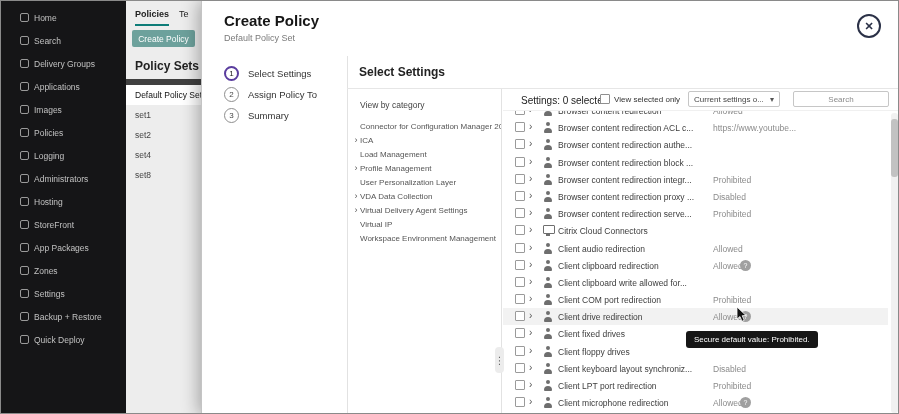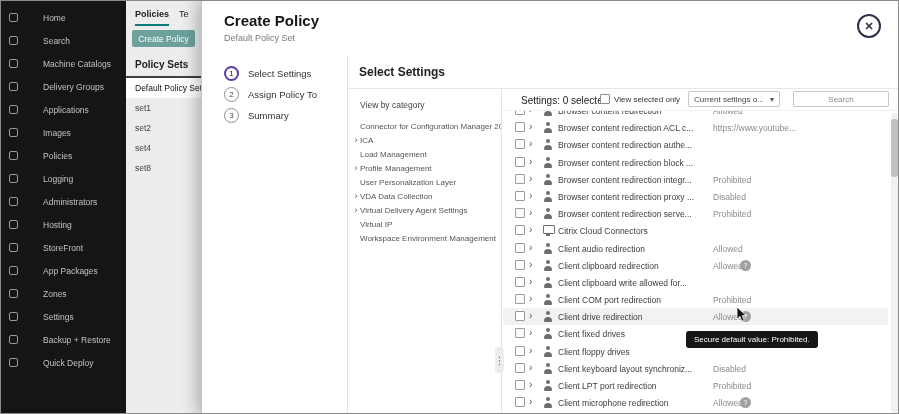--- a/index.html
+++ b/index.html
@@ -2,30 +2,30 @@
 <html><head>
 <meta charset="utf-8">
 <style>
   *{margin:0;padding:0;box-sizing:border-box}
   html,body{width:899px;height:414px}
   body{font-family:"Liberation Sans",sans-serif;background:#fff}
   .app{position:relative;width:899px;height:414px;border:1px solid #8a8a8a;overflow:hidden;background:#fff}
 
   
   .sidebar{position:absolute;left:0;top:0;width:125px;height:100%;background:#151517;padding-top:5px;z-index:1}
-  .side-item{display:flex;align-items:center;gap:25px;height:23px;padding-left:8px;color:#c2c2c2;font-size:8.5px;cursor:pointer;white-space:nowrap;overflow:hidden}
+  .side-item{display:flex;align-items:center;gap:5px;height:23px;padding-left:19px;color:#c2c2c2;font-size:8.5px;cursor:pointer;white-space:nowrap;overflow:hidden}
   .side-icon{width:9px;height:9px;border:1px solid #9a9a9a;border-radius:2px;flex:none}
 
   
   .panel2{position:absolute;left:125px;top:0;width:75px;height:100%;background:#ededed;z-index:1}
   .tabs{display:flex;gap:10px;padding:8px 0 0 9px;height:25px;overflow:hidden}
   .tab{font-size:9px;color:#222;white-space:nowrap;cursor:pointer}
   .tab.active{font-weight:bold;border-bottom:2px solid #0d7c78;padding-bottom:3px}
   .create-btn{margin:4px 6px 0 6px;height:17px;background:#6da19c;color:#fff;font-size:8.5px;display:flex;align-items:center;justify-content:center;border-radius:2px;white-space:nowrap;overflow:hidden;cursor:pointer}
-  .sets-header{font-size:10px;font-weight:bold;color:#222;padding:12px 0 6px 9px;border-bottom:2px solid #404040}
+  .sets-header{font-size:12px;font-weight:bold;color:#222;padding:12px 0 6px 9px;border-bottom:6px solid #404040}
   .set-item{height:20px;display:flex;align-items:center;padding-left:9px;font-size:8.5px;color:#444;white-space:nowrap;overflow:hidden;cursor:pointer}
   .set-item.selected{background:#fff;color:#111}
 
   
   .modal{position:absolute;left:200px;top:0;width:699px;height:414px;background:#fff;box-shadow:-3px 0 16px rgba(0,0,0,.30);border-left:1px solid #c4c4c4;z-index:2}
   .modal-title{position:absolute;left:22px;top:11px;font-size:15px;font-weight:bold;color:#161616}
   .modal-sub{position:absolute;left:22px;top:32px;font-size:9px;color:#7a7a7a}
   .close-btn{position:absolute;top:13px;right:19px;width:24px;height:24px;border:2px solid #2b3147;border-radius:50%;display:flex;align-items:center;justify-content:center;font-size:11px;font-weight:bold;color:#2b3147;cursor:pointer}
 
   .steps{position:absolute;left:0;top:62px;width:145px}
@@ -92,24 +92,20 @@
       <div class="side-item">
         <span class="side-icon"></span>
         <span class="side-label">Home</span>
       </div>
 
       <div class="side-item">
         <span class="side-icon"></span>
         <span class="side-label">Search</span>
       </div>
 
-      <div class="side-item">
-        <span class="side-icon"></span>
-        <span class="side-label">Machine Catalogs</span>
-      </div>
 
       <div class="side-item">
         <span class="side-icon"></span>
         <span class="side-label">Delivery Groups</span>
       </div>
 
       <div class="side-item">
         <span class="side-icon"></span>
         <span class="side-label">Applications</span>
       </div>

